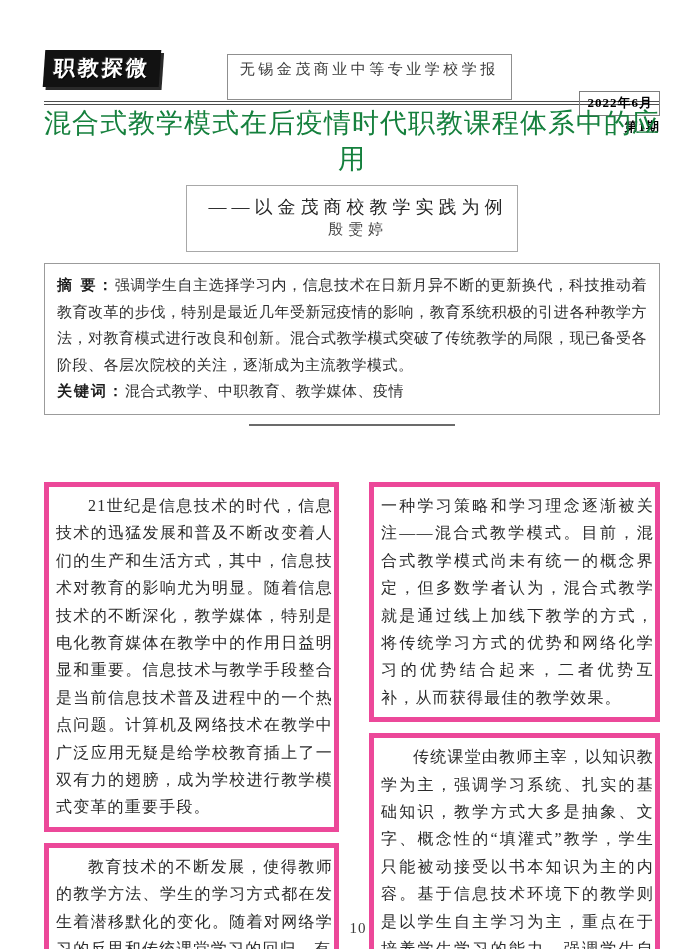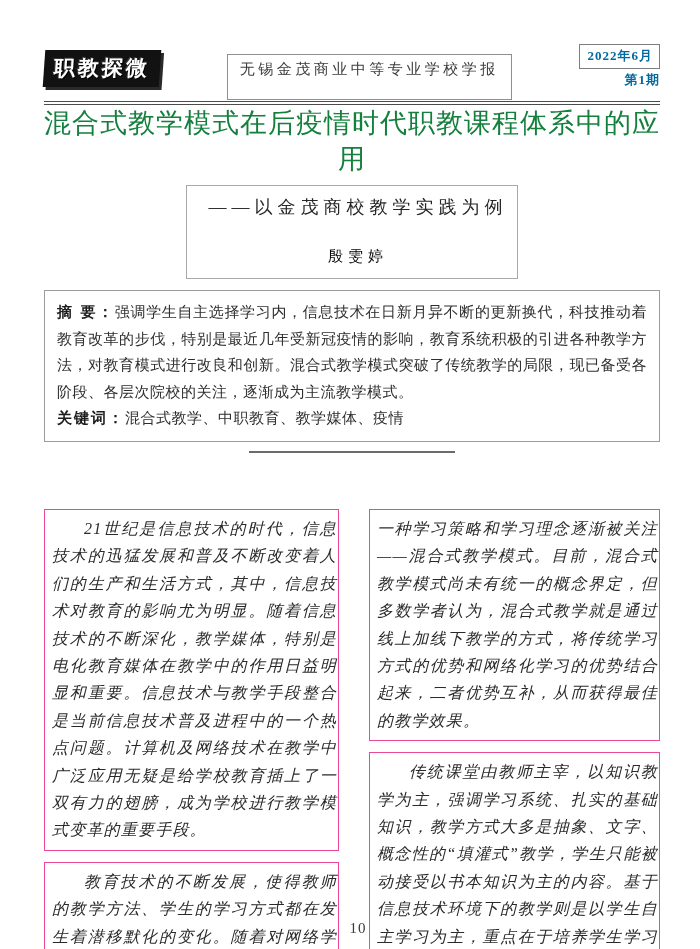--- a/index.html
+++ b/index.html
@@ -36,21 +36,21 @@
     box-shadow: 3px 3px 0 #2a2a2a;
   }
   .journal-box {
     border: 1px solid #8f8f8f;
     padding: 5px 12px 20px 12px;
     font-size: 15px;
     letter-spacing: 3.5px;
     color: #3c3c3c;
     margin-top: 10px;
   }
-  .issue { text-align: center; font-size: 13px; color: #0369a1; }
+  .issue { text-align: center; font-size: 13px; color: #000000; margin-top: 47px; }
   .issue-date-box {
     border: 1px solid #7d7d7d;
     padding: 2px 6px 3px 8px;
     font-weight: bold;
     letter-spacing: 1px;
   }
   .issue-no { padding-top: 2px; font-weight: bold; letter-spacing: 1px; text-align: right; }
 
   .double-line {
     margin-top: 7px;
@@ -74,24 +74,24 @@
     border: 1px solid #a8a8a8;
     text-align: center;
     padding: 9px 6px 12px 18px;
   }
   .subtitle {
     font-size: 18px;
     letter-spacing: 5px;
     color: #262626;
   }
   .author {
-    margin-top: 28px;
+    margin-top: 1px;
     font-size: 15px;
     letter-spacing: 5px;
-    color: #000000;
+    color: #404040;
   }
 
   
   .abstract-box {
     margin-top: 11px;
     border: 1px solid #9b9b9b;
     padding: 8px 12px 9px 12px;
     font-size: 15px;
     line-height: 26.5px;
     text-align: justify;
@@ -114,24 +114,23 @@
 
   
   .columns {
     margin-top: 56px;
     display: flex;
     justify-content: space-between;
   }
   .col { width: 295px; display: flex; flex-direction: column; }
   .col-right { width: 291px; }
   .para-box {
-    border: 1px solid #ec4899;
+    border: 5px solid #ec4899;
     padding: 5px 1px 6px 7px;
     margin-bottom: 11px;
-    font-style: italic;
   }
   .para-box p {
     font-size: 16px;
     line-height: 27.4px;
     letter-spacing: 1.2px;
     text-align: justify;
     text-indent: 2em;
     color: #2a2a2a;
   }
   .para-box p.no-indent { text-indent: 0; }

